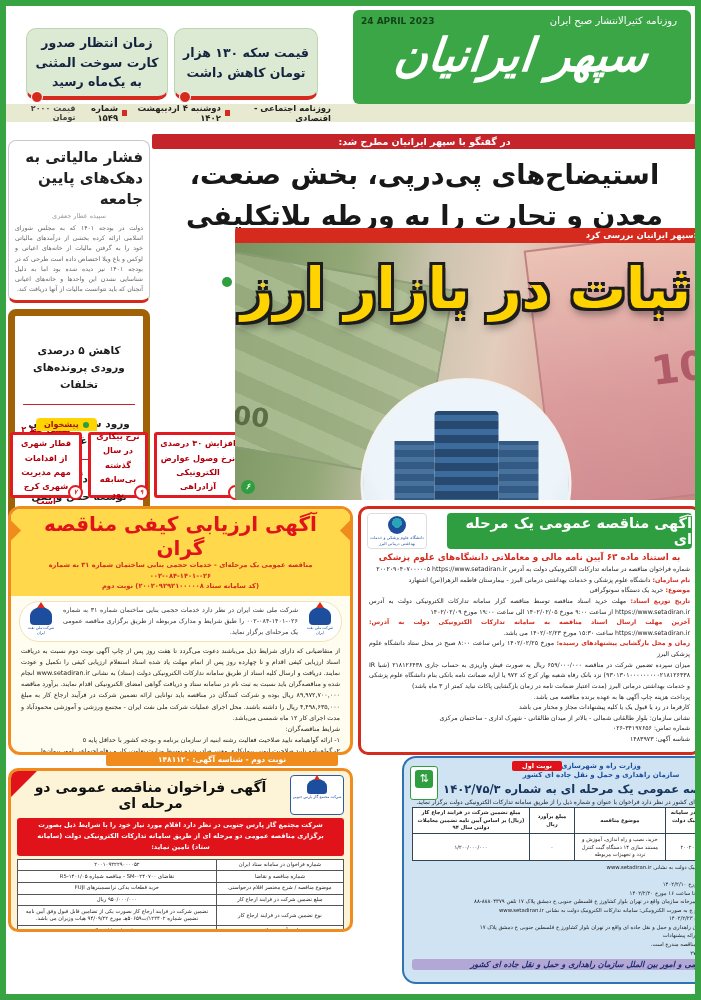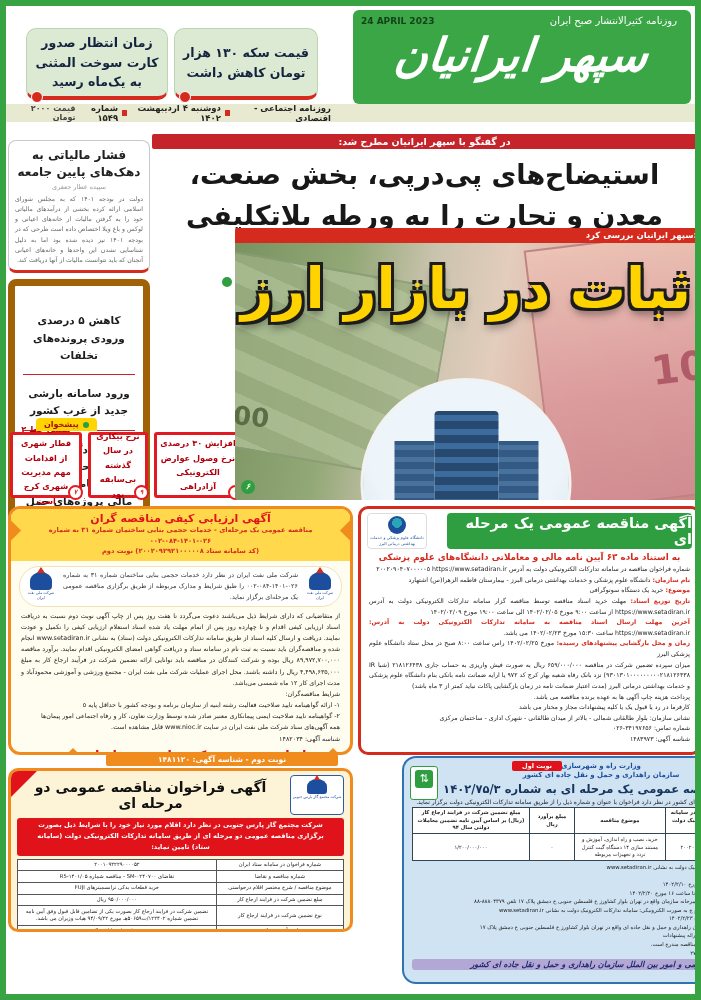--- a/index.html
+++ b/index.html
@@ -22,21 +22,21 @@
   .sq{width:6px;height:6px;background:#d42b1e;display:inline-block;}
   .price{font-size:8px;color:#444;font-weight:bold;}
   
   .lead{position:absolute;left:146px;top:128px;width:545px;direction:rtl;}
   .kicker{background:#c6242b;color:#fff;font-size:9.5px;font-weight:bold;text-align:center;height:15px;line-height:15px;border-radius:2px;}
   .lead h1{margin:6px 2px 0;font-size:27px;line-height:1.5;color:#181818;text-align:center;font-weight:800;}
   .lead .gdot{position:absolute;right:465px;bottom:-10px;width:10px;height:10px;border-radius:50%;background:#2f9e41;}
   
   .sidebar{position:absolute;left:2px;top:134px;width:142px;direction:rtl;}
   .art{border:1px solid #c9c9c9;border-radius:8px;background:#fff;padding:6px 6px 5px;border-bottom:3px solid #d42b1e;position:relative;}
-  .art h3{font-size:12px;margin:0;text-align:center;color:#222;line-height:1.4;}
+  .art h3{font-size:15px;margin:0;text-align:right;color:#222;line-height:1.4;}
   .art .by{font-size:6.5px;color:#999;text-align:center;margin:2px 0 3px;}
   .art p{font-size:6.2px;color:#666;text-align:justify;margin:0;line-height:1.65;}
   .briefs{margin-top:6px;border:7px solid #a16207;border-radius:8px;background:#fff;padding:16px 8px;}
   .brief{padding:10px 0;font-size:10.5px;font-weight:bold;color:#1c1c1c;text-align:center;line-height:1.65;border-bottom:1px solid #c6242b;}
   .brief:last-child{border-bottom:none;}
   .pishkhan{position:absolute;left:30px;top:412px;background:#ffd400;color:#a01010;font-size:8px;font-weight:bold;
             padding:2px 8px;border-radius:4px 4px 0 0;display:flex;align-items:center;gap:4px;z-index:2;}
   .pishkhan .gdot{width:6px;height:6px;border-radius:50%;background:#2f9e41;display:inline-block;}
   .redrow{position:absolute;left:4px;top:426px;display:flex;gap:6px;direction:rtl;}
   .rb{border:3px solid #e21b22;box-shadow:inset 0 0 0 2px #fff;background:#fff;color:#b3000c;border-radius:3px;
@@ -63,21 +63,21 @@
   .photo-kicker{position:absolute;top:0;left:0;right:0;height:15px;background:#d42b1e;color:#fff;font-size:8.5px;
                 font-weight:bold;text-align:right;line-height:15px;z-index:4;}
   .photo-title{position:absolute;top:28px;left:0;right:0;text-align:center;font-size:56px;font-weight:900;color:#ffd300;z-index:3;
                text-shadow:3px 3px 0 #1c1c1c,-3px 3px 0 #1c1c1c,3px -3px 0 #1c1c1c,-3px -3px 0 #1c1c1c,0 6px 8px rgba(0,0,0,.45);}
   .photo .num{position:absolute;left:6px;bottom:6px;width:14px;height:14px;border-radius:50%;background:#2f9e41;color:#fff;
               font-size:8px;text-align:center;line-height:14px;font-weight:bold;z-index:4;}
   
   .mid-left{position:absolute;left:2px;top:500px;width:345px;height:249px;border:3px solid #f08c1e;border-radius:12px;
             background:#fffcf0;box-sizing:border-box;overflow:hidden;direction:rtl;}
   .ml-head{background:#ffd94b;padding:3px 16px 4px;text-align:center;position:relative;}
-  .ml-title{color:#e0131b;font-size:11px;font-weight:900;margin:0;}
+  .ml-title{color:#e0131b;font-size:20px;font-weight:900;margin:0;}
   .ml-sub{color:#d42b1e;font-size:6.7px;font-weight:bold;line-height:1.6;}
   .dmd{position:absolute;width:15px;height:15px;background:#f08c1e;transform:rotate(45deg);top:14px;}
   .dmd.l{left:-8px;} .dmd.r{right:-8px;}
   .ml-intro{display:flex;align-items:center;gap:5px;background:#fff;border:1px solid #f0e2b2;border-radius:20px;margin:5px 8px 3px;padding:3px 4px;}
   .nioc{width:34px;flex:0 0 auto;text-align:center;}
   .nioc .em{width:22px;height:18px;margin:0 auto;background:#1d4e9e;border-radius:50% 50% 4px 4px;position:relative;}
   .nioc .em::before{content:"";position:absolute;left:50%;top:-5px;margin-left:-4px;border-left:4px solid transparent;
                     border-right:4px solid transparent;border-bottom:6px solid #d42b1e;}
   .nioc .cap{font-size:3.8px;color:#1d4e9e;line-height:1.2;margin-top:1px;}
   .ml-intro p{font-size:6.4px;color:#333;margin:0;text-align:justify;line-height:1.7;flex:1;}

